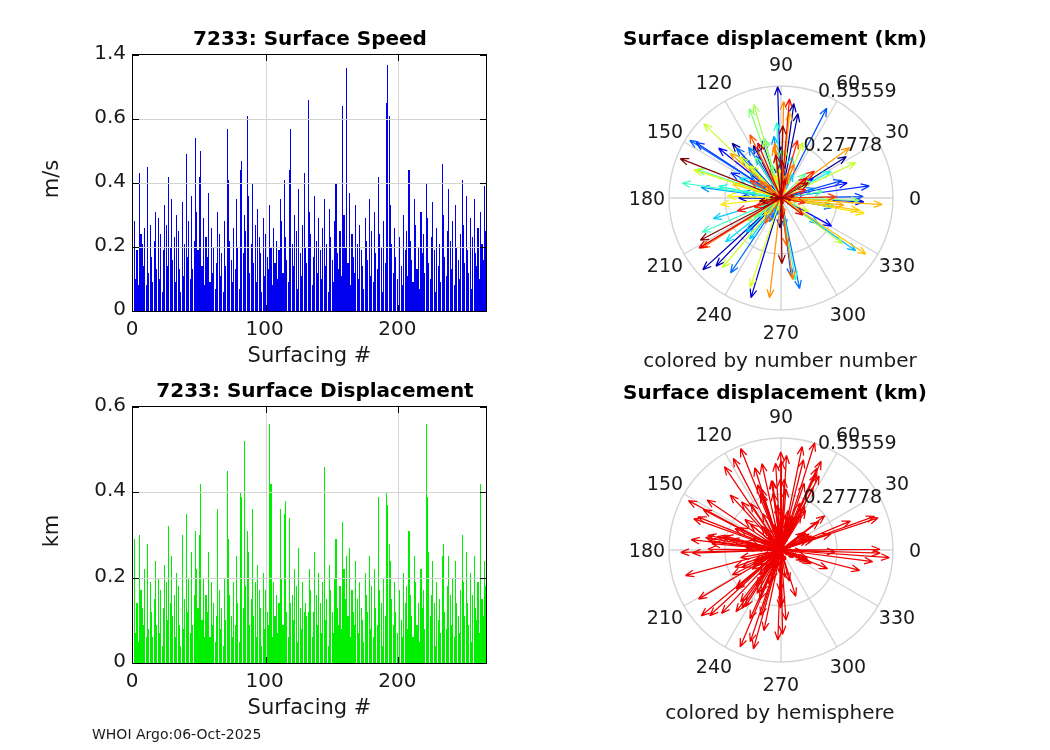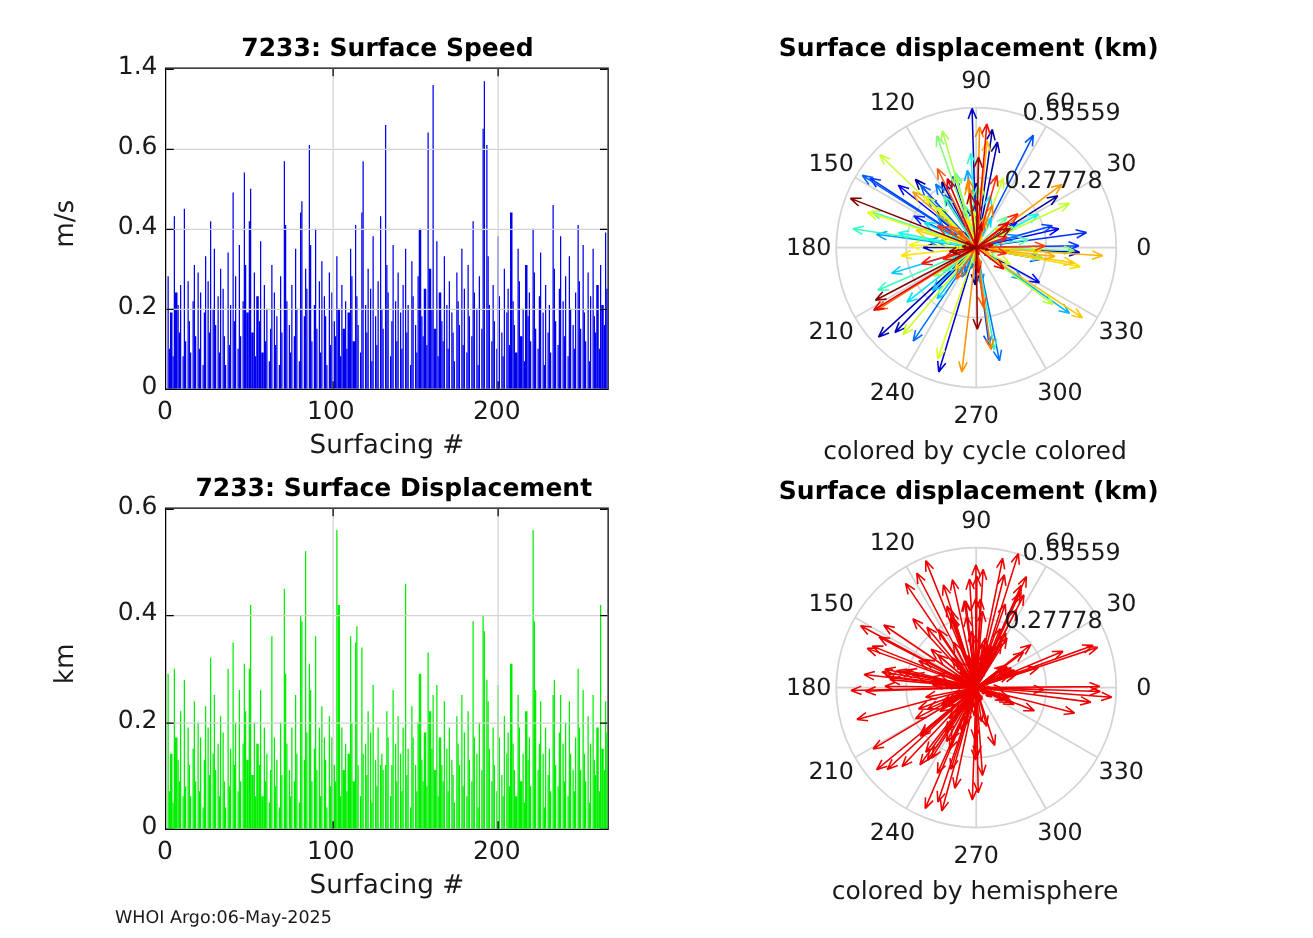--- a/index.html
+++ b/index.html
@@ -893,21 +893,21 @@
             <path d="M181,150 L183.06,156.02 L183.16,154.12 M183.06,156.02 L181.82,154.58" fill="none" stroke="rgb(162,0,0)" stroke-width="1.25"></path>
             <path d="M181,150 L182.84,77.69 L179.29,85.96 M182.84,77.69 L185.96,86.13" fill="none" stroke="rgb(158,0,0)" stroke-width="1.25"></path>
             <path d="M181,150 L190.95,151.85 L188.39,150.23 M190.95,151.85 L187.97,152.44" fill="none" stroke="rgb(154,0,0)" stroke-width="1.25"></path>
             <path d="M181,150 L181.93,215.47 L185.15,207.07 M181.93,215.47 L178.47,207.16" fill="none" stroke="rgb(149,0,0)" stroke-width="1.25"></path>
             <path d="M181,150 L159.42,153.25 L165.79,154.74 M159.42,153.25 L165.07,149.94" fill="none" stroke="rgb(141,0,0)" stroke-width="1.25"></path>
             <path d="M181,150 L169.64,149.28 L172.72,150.75 M169.64,149.28 L172.88,148.22" fill="none" stroke="rgb(136,0,0)" stroke-width="1.25"></path>
             <path d="M181,150 L100.31,192.18 L109.27,191.27 M100.31,192.18 L106.17,185.35" fill="none" stroke="rgb(132,0,0)" stroke-width="1.25"></path>
             <path d="M181,150 L80.32,110.69 L86.89,116.84 M80.32,110.69 L89.32,110.62" fill="none" stroke="rgb(128,0,0)" stroke-width="1.25"></path>
           </g>
         </svg><div class="ang-lab" style="left:315.0px;top:150.0px;">0</div><div class="ang-lab" style="left:297.0px;top:83.0px;">30</div><div class="ang-lab" style="left:248.0px;top:34.0px;">60</div><div class="ang-lab" style="left:181.0px;top:16.0px;">90</div><div class="ang-lab" style="left:114.0px;top:34.0px;">120</div><div class="ang-lab" style="left:65.0px;top:83.0px;">150</div><div class="ang-lab" style="left:47.0px;top:150.0px;">180</div><div class="ang-lab" style="left:65.0px;top:217.0px;">210</div><div class="ang-lab" style="left:114.0px;top:266.0px;">240</div><div class="ang-lab" style="left:181.0px;top:284.0px;">270</div><div class="ang-lab" style="left:248.0px;top:266.0px;">300</div><div class="ang-lab" style="left:297.0px;top:217.0px;">330</div><div class="rad-lab" style="left:203.5px;top:84.9px;">0.27778</div><div class="rad-lab" style="left:218.0px;top:30.8px;">0.55559</div></div>
-    <div class="polar-caption" style="left:600px;top:348px;width:360px;">colored by cycle colored</div>
+    <div class="polar-caption" style="left:600px;top:348px;width:360px;">colored by number number</div>
   </div>
 
   <div class="panel">
     <div class="polar-title" style="left:565px;top:380px;width:420px;">Surface displacement (km)</div>
     <div class="polar-wrap" id="polar-bot" style="left:600px;top:400px;width:360px;height:296px;"><svg width="360" height="296" viewBox="0 0 360 296">
           <circle cx="181" cy="150" r="56" fill="none" stroke="#d4d4d4" stroke-width="1.4"></circle>
           <circle cx="181" cy="150" r="112" fill="none" stroke="#d4d4d4" stroke-width="1.4"></circle>
           <line x1="181" y1="150" x2="293.00" y2="150.00" stroke="#d4d4d4" stroke-width="1.4"></line>
           <line x1="181" y1="150" x2="277.99" y2="94.00" stroke="#d4d4d4" stroke-width="1.4"></line>
           <line x1="181" y1="150" x2="237.00" y2="53.01" stroke="#d4d4d4" stroke-width="1.4"></line>
@@ -1158,15 +1158,15 @@
             <path d="M181,150 L207.63,139.98 L199.10,139.81 M207.63,139.98 L201.33,145.74" fill="none" stroke="#ee0000" stroke-width="1.25"></path>
             <path d="M181,150 L157.16,193.36 L164.11,187.65 M157.16,193.36 L158.26,184.43" fill="none" stroke="#ee0000" stroke-width="1.25"></path>
             <path d="M181,150 L93.75,118.71 L100.49,124.67 M93.75,118.71 L102.75,118.39" fill="none" stroke="#ee0000" stroke-width="1.25"></path>
             <path d="M181,150 L140.17,246.89 L146.49,240.49 M140.17,246.89 L140.34,237.89" fill="none" stroke="#ee0000" stroke-width="1.25"></path>
             <path d="M181,150 L177.86,239.95 L181.49,231.71 M177.86,239.95 L174.81,231.48" fill="none" stroke="#ee0000" stroke-width="1.25"></path>
           </g>
         </svg><div class="ang-lab" style="left:315.0px;top:150.0px;">0</div><div class="ang-lab" style="left:297.0px;top:83.0px;">30</div><div class="ang-lab" style="left:248.0px;top:34.0px;">60</div><div class="ang-lab" style="left:181.0px;top:16.0px;">90</div><div class="ang-lab" style="left:114.0px;top:34.0px;">120</div><div class="ang-lab" style="left:65.0px;top:83.0px;">150</div><div class="ang-lab" style="left:47.0px;top:150.0px;">180</div><div class="ang-lab" style="left:65.0px;top:217.0px;">210</div><div class="ang-lab" style="left:114.0px;top:266.0px;">240</div><div class="ang-lab" style="left:181.0px;top:284.0px;">270</div><div class="ang-lab" style="left:248.0px;top:266.0px;">300</div><div class="ang-lab" style="left:297.0px;top:217.0px;">330</div><div class="rad-lab" style="left:203.5px;top:84.9px;">0.27778</div><div class="rad-lab" style="left:218.0px;top:30.8px;">0.55559</div></div>
     <div class="polar-caption" style="left:600px;top:700px;width:360px;">colored by hemisphere</div>
   </div>
 
-  <div class="footer" style="left:92px;top:726px;">WHOI Argo:06-May-2025</div>
+  <div class="footer" style="left:92px;top:726px;">WHOI Argo:06-Oct-2025</div>
 
 </div>
 
 </body></html>

